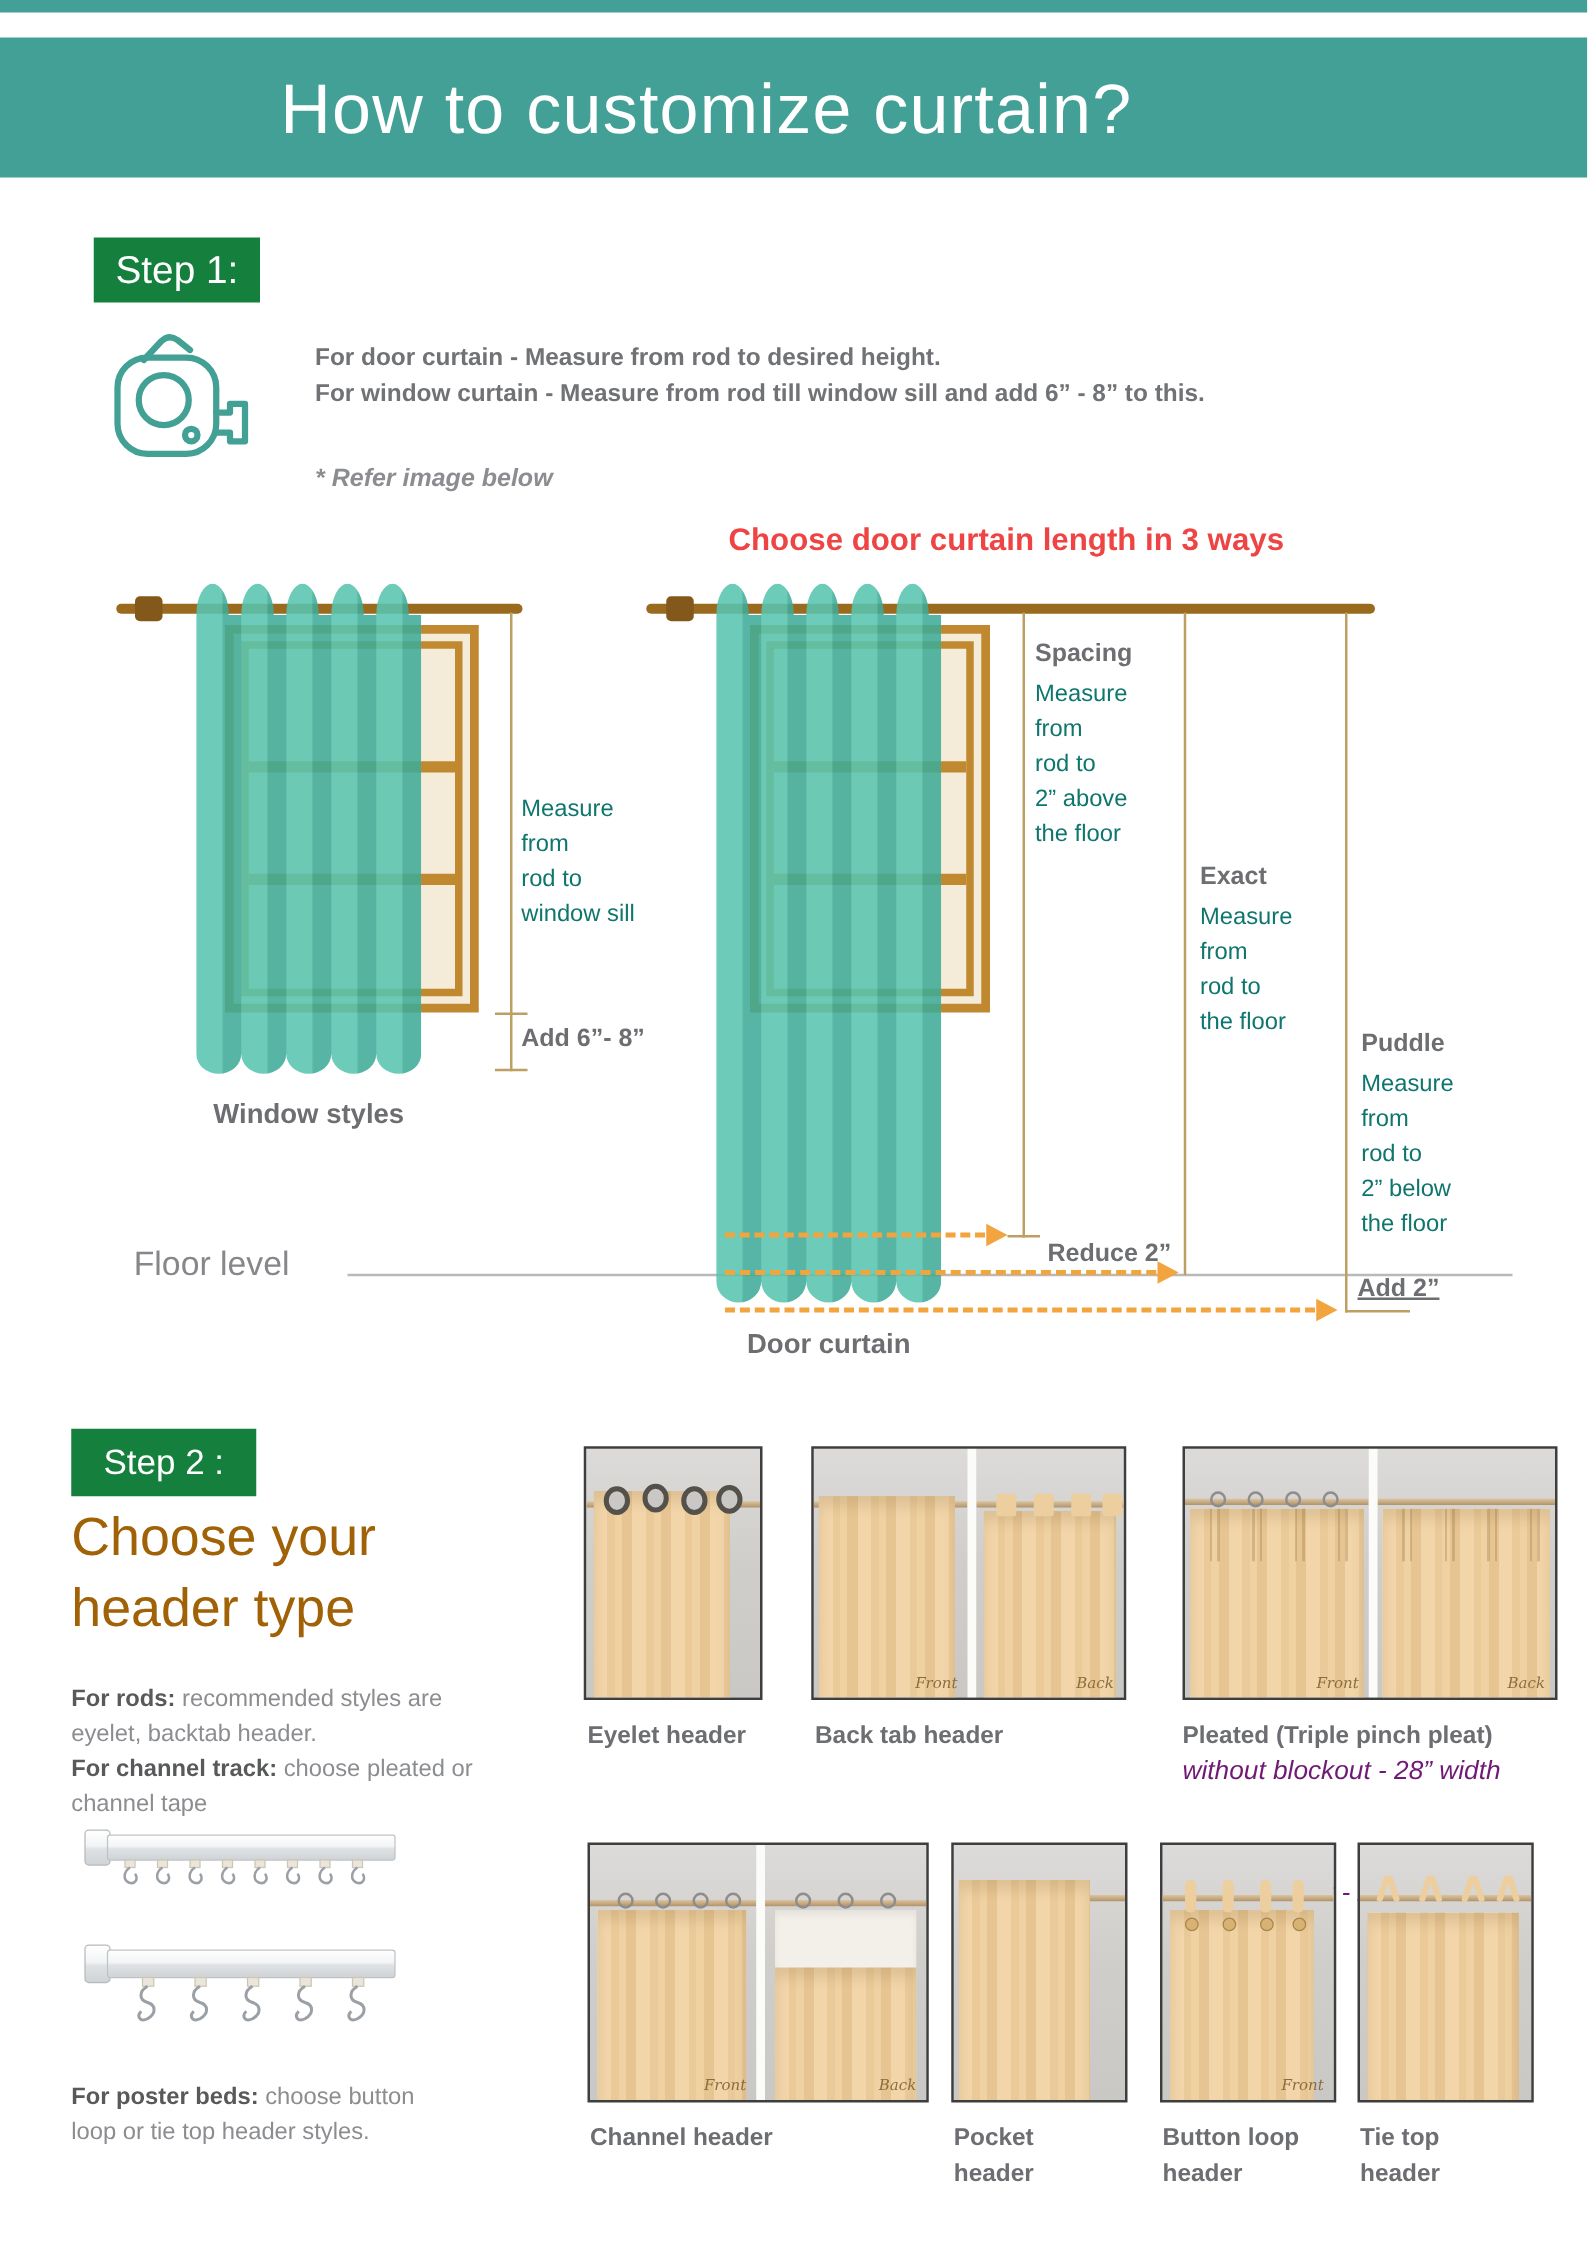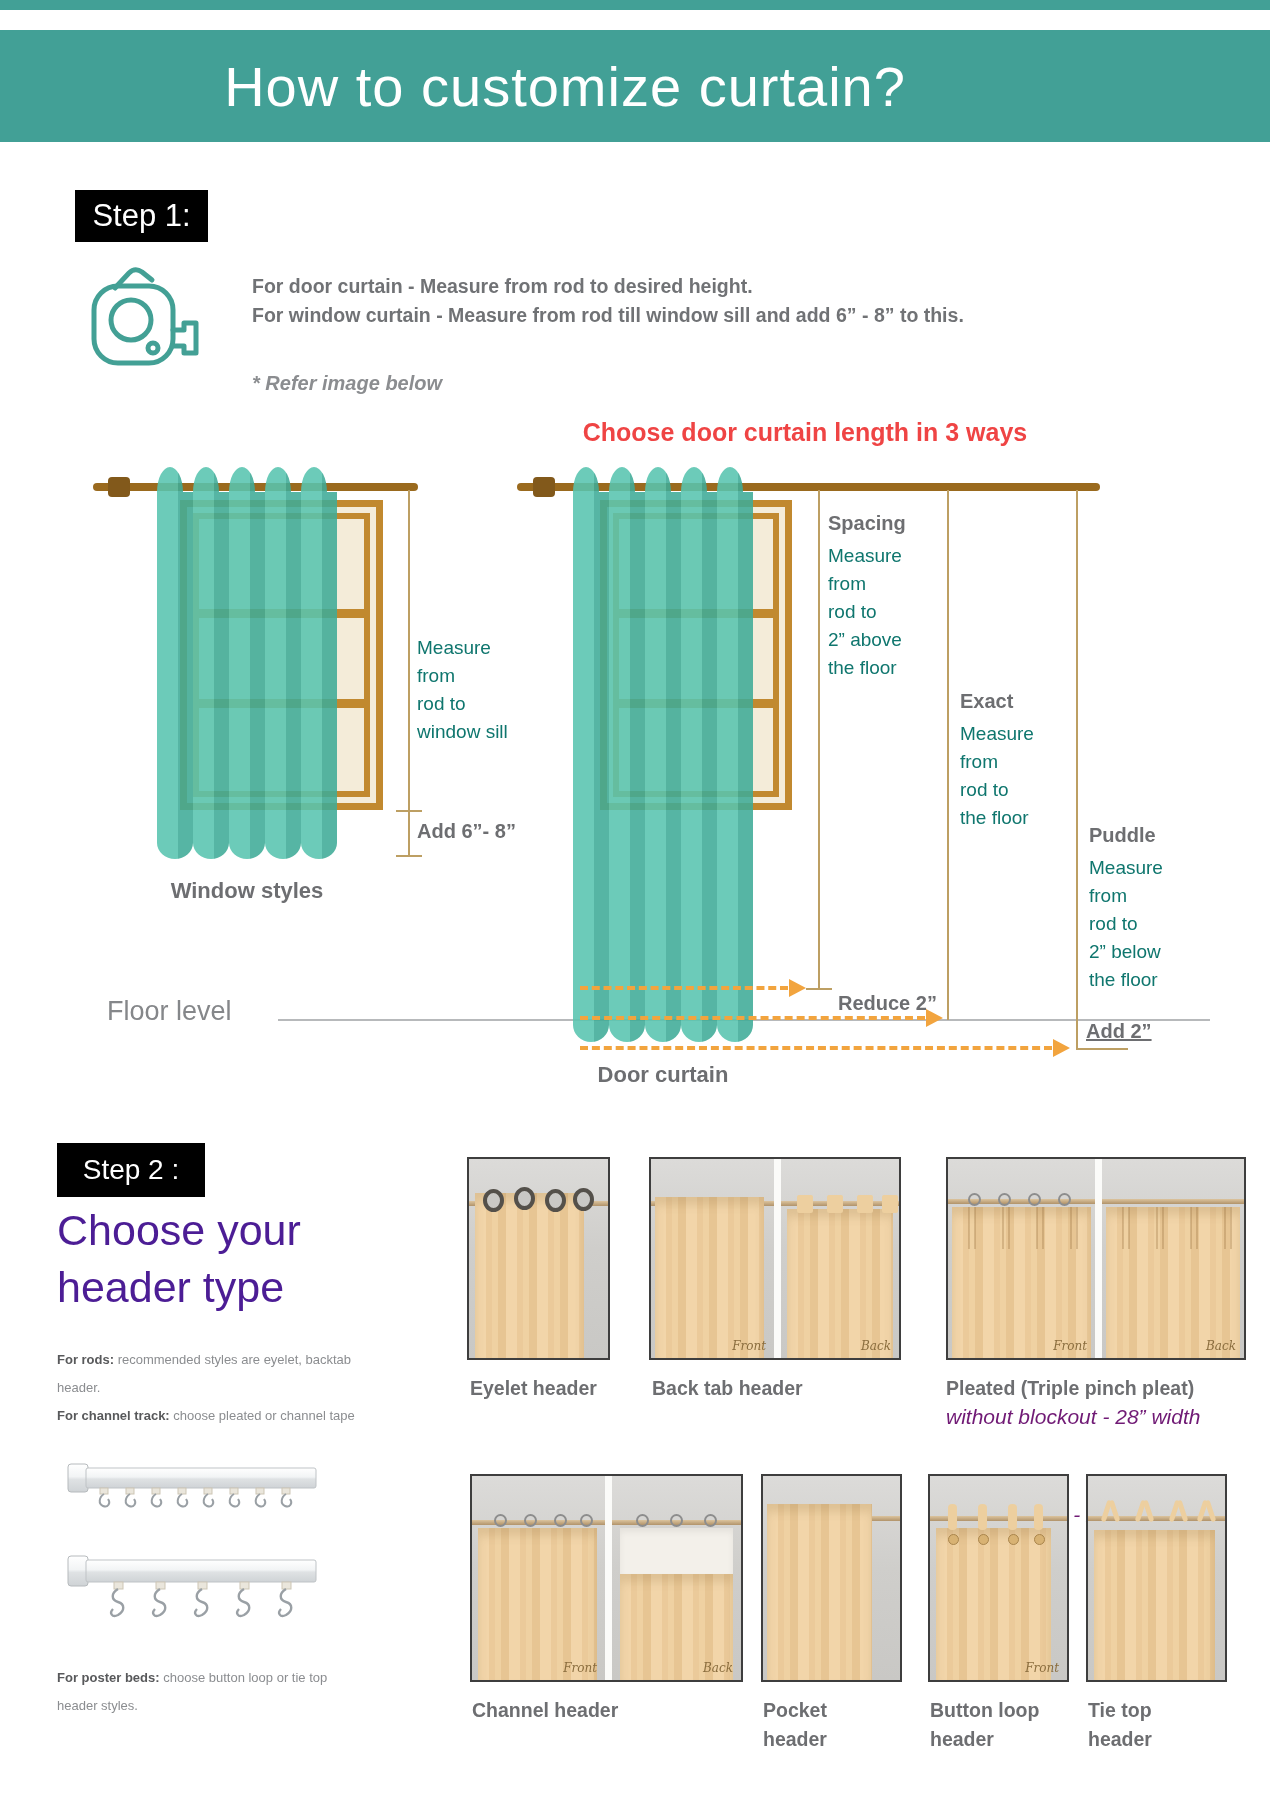--- a/index.html
+++ b/index.html
@@ -6,21 +6,21 @@
   .canvas{position:relative;width:1270px;height:1800px;margin:0 auto;background:#ffffff;
           font-family:"Liberation Sans",sans-serif;overflow:hidden;}
   .abs{position:absolute;}
 
   
   .topstrip{left:0;top:0;width:1270px;height:10px;background:#42a096;}
   .banner{left:0;top:30px;width:1270px;height:112px;background:#42a096;display:flex;align-items:center;justify-content:center;}
   .banner-title{color:#ffffff;font-size:56px;font-weight:300;letter-spacing:1px;transform:translateX(-70px);}
 
   
-  .badge{background:#000000;color:#ffffff;display:flex;align-items:center;justify-content:center;font-weight:400;}
+  .badge{background:#15803d;color:#ffffff;display:flex;align-items:center;justify-content:center;font-weight:400;}
 
   .gray{color:#8b8d90;}
   .dark{color:#ef4444;}
   .b{font-weight:bold;}
   .it{font-style:italic;}
 
   .para{font-size:19.5px;line-height:27px;}
   .boldlines span{display:block;font-size:19.5px;line-height:29px;font-weight:bold;color:#707275;}
 
   
@@ -34,22 +34,22 @@
   .tick{height:2px;background:#bd9f63;}
   .dash{border-top:4px dashed #f2a43e;height:0;}
   .arrow-r{width:0;height:0;border-top:9px solid transparent;border-bottom:9px solid transparent;border-left:17px solid #f2a43e;}
   .mcol .measure-title{display:block;font-weight:bold;font-size:20px;color:#6d6e71;margin-bottom:7px;}
   .mcol .mline{display:block;font-size:19px;line-height:28px;color:#0f766e;}
   .figure-label{font-weight:bold;font-size:22px;color:#6d6e71;text-align:center;}
   .floor-line{height:2px;background:#b7b9bb;}
   .note-bold{font-weight:bold;font-size:20px;color:#6d6e71;}
 
   
-  .teal-heading span{display:block;color:#4c1d95;font-size:43px;line-height:57px;font-weight:400;}
-  .mixed{font-size:13px;line-height:28px;color:#8b8d90;}
+  .teal-heading span{display:block;color:#a16207;font-size:43px;line-height:57px;font-weight:400;}
+  .mixed{font-size:19px;line-height:28px;color:#8b8d90;}
   .mixed b{color:#58595b;}
 
   
   .ph{position:absolute;border:2px solid #3e3e3e;background:linear-gradient(180deg,#dcdbd9 0%,#cfcecb 45%,#c9c8c5 100%);overflow:hidden;box-sizing:border-box;}
   .rod2{position:absolute;left:0;right:0;height:5px;background:linear-gradient(#dcc49e,#b1936a);z-index:1;}
   .drape{position:absolute;bottom:0;background:repeating-linear-gradient(90deg,#f2d5a9 0px,#f2d5a9 11px,#ebca9a 11px,#ebca9a 17px,#efd1a2 17px,#efd1a2 23px,#e7c593 23px,#e7c593 31px);box-shadow:inset 0 8px 10px rgba(120,90,40,.16);z-index:2;}
   .half{position:absolute;top:0;bottom:0;overflow:hidden;}
   .divider{position:absolute;top:0;bottom:0;width:7px;background:#fbfbf9;z-index:5;}
   .script{position:absolute;bottom:5px;right:8px;font-family:"DejaVu Serif",serif;font-style:italic;font-size:12px;color:#8a6d3e;z-index:6;}
   .ring{position:absolute;width:13px;height:15px;border:4px solid #54504a;border-radius:50%;background:#c9c8c5;z-index:3;}

